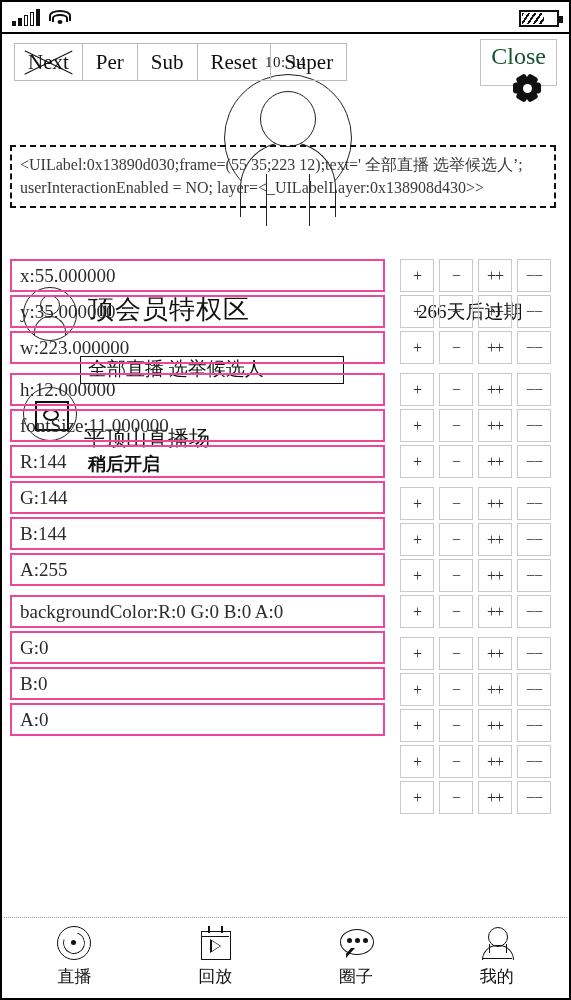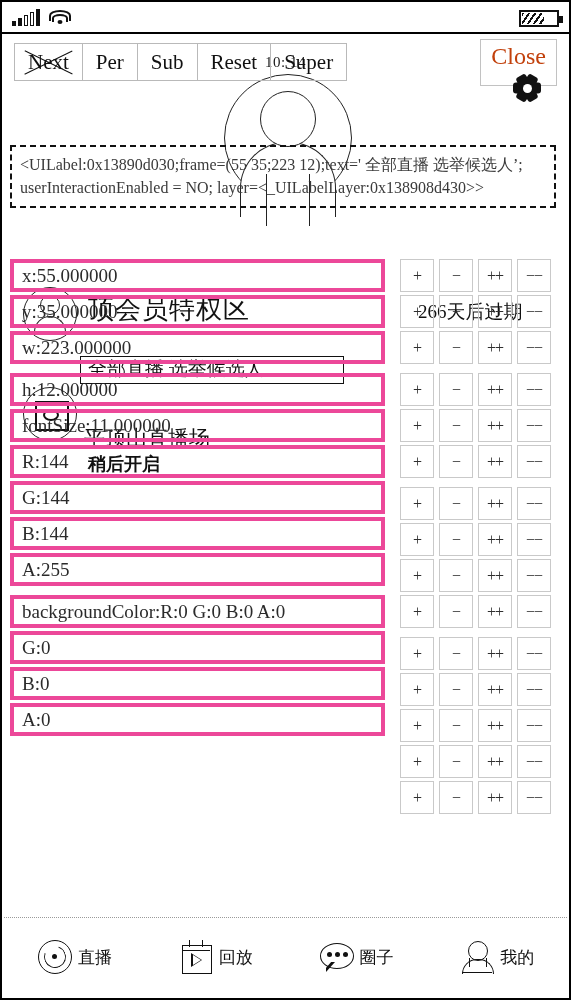--- a/index.html
+++ b/index.html
@@ -83,21 +83,21 @@
   .navbtn:last-child{border-right:none;}
   .navbtn.crossed{position:relative;}
   .navbtn.crossed:before,.navbtn.crossed:after{
     content:"";position:absolute;left:10%;top:50%;width:80%;height:1.4px;background:#111;
   }
   .navbtn.crossed:before{transform:rotate(26deg);}
   .navbtn.crossed:after{transform:rotate(-26deg);}
 
   .closebtn{
     position:absolute;right:12px;top:5px;
-    padding:2px 10px 14px;font-size:24px;color:#c2410c;
+    padding:2px 10px 14px;font-size:24px;color:#14532d;
     border:1px solid #c2c2c2;background:transparent;cursor:pointer;line-height:1.2;
   }
   .gear{position:absolute;right:28px;top:40px;width:28px;height:28px;}
   .gear .g1,.gear .g2,.gear .g3{position:absolute;left:50%;top:50%;width:28px;height:11px;background:#111;border-radius:3px;transform-origin:center;}
   .gear .g1{transform:translate(-50%,-50%) rotate(0deg);}
   .gear .g2{transform:translate(-50%,-50%) rotate(60deg);}
   .gear .g3{transform:translate(-50%,-50%) rotate(120deg);}
   .gear .gc{position:absolute;left:50%;top:50%;width:22px;height:22px;margin:-11px 0 0 -11px;background:#111;border-radius:50%;}
   .gear .gh{position:absolute;left:50%;top:50%;width:9px;height:9px;margin:-4.5px 0 0 -4.5px;background:#fff;border-radius:50%;z-index:2;}
 
@@ -105,21 +105,21 @@
   .descbox{
     position:absolute;left:8px;top:143px;width:546px;
     border:2px dashed #111;box-sizing:border-box;
     padding:6px 8px 7px;z-index:4;background:transparent;
   }
   .descbox .txt{font-size:16px;line-height:1.45;color:#3a3a3a;word-break:break-word;}
 
   
   .props{position:absolute;left:8px;top:257px;width:375px;z-index:4;}
   .prow{
-    height:33px;border:4px solid #ec4899;box-sizing:border-box;
+    height:33px;border:2px solid #ec4899;box-sizing:border-box;
     margin-bottom:3px;display:flex;align-items:center;padding-left:8px;
     font-size:19px;color:#2b2b2b;background:transparent;white-space:nowrap;overflow:hidden;
   }
   .prow.sep{margin-bottom:9px;}
 
   
   .btncols{position:absolute;left:398px;top:257px;z-index:4;display:flex;gap:5px;}
   .bcol{display:flex;flex-direction:column;gap:3px;}
   .bcell{
     width:34px;height:33px;border:1px solid #c9c9c9;box-sizing:border-box;
@@ -127,21 +127,21 @@
     font-size:16px;color:#2f2f2f;background:transparent;cursor:pointer;letter-spacing:-1px;
   }
   .bcell.sep{margin-bottom:6px;}
 
   
   .tabbar{
     position:absolute;left:2px;right:2px;bottom:2px;height:78px;
     border-top:1.5px dotted #9a9a9a;
     display:flex;align-items:center;z-index:5;background:#fff;
   }
-  .tab{flex:1;display:flex;flex-direction:row;align-items:center;justify-content:center;gap:5px;cursor:pointer;}
+  .tab{flex:1;display:flex;flex-direction:column;align-items:center;justify-content:center;gap:5px;cursor:pointer;}
   .tab .tlabel{font-size:17px;color:#111;}
   .ic{width:36px;height:34px;position:relative;}
   
   .ic-live .o{position:absolute;left:1px;top:0;width:32px;height:32px;border:1.6px solid #111;border-radius:50%;}
   .ic-live .i{position:absolute;left:7px;top:6px;width:20px;height:20px;border:1.6px solid #111;border-radius:50%;border-top-color:transparent;transform:rotate(-25deg);}
   .ic-live .d{position:absolute;left:15px;top:14px;width:5px;height:5px;background:#111;border-radius:50%;}
   
   .ic-rep .bx{position:absolute;left:4px;top:5px;width:28px;height:27px;border:1.6px solid #111;}
   .ic-rep .bar{position:absolute;left:4px;top:5px;width:28px;height:5px;border-bottom:1.4px solid #111;}
   .ic-rep .p1,.ic-rep .p2{position:absolute;top:0;width:1.6px;height:7px;background:#111;}

